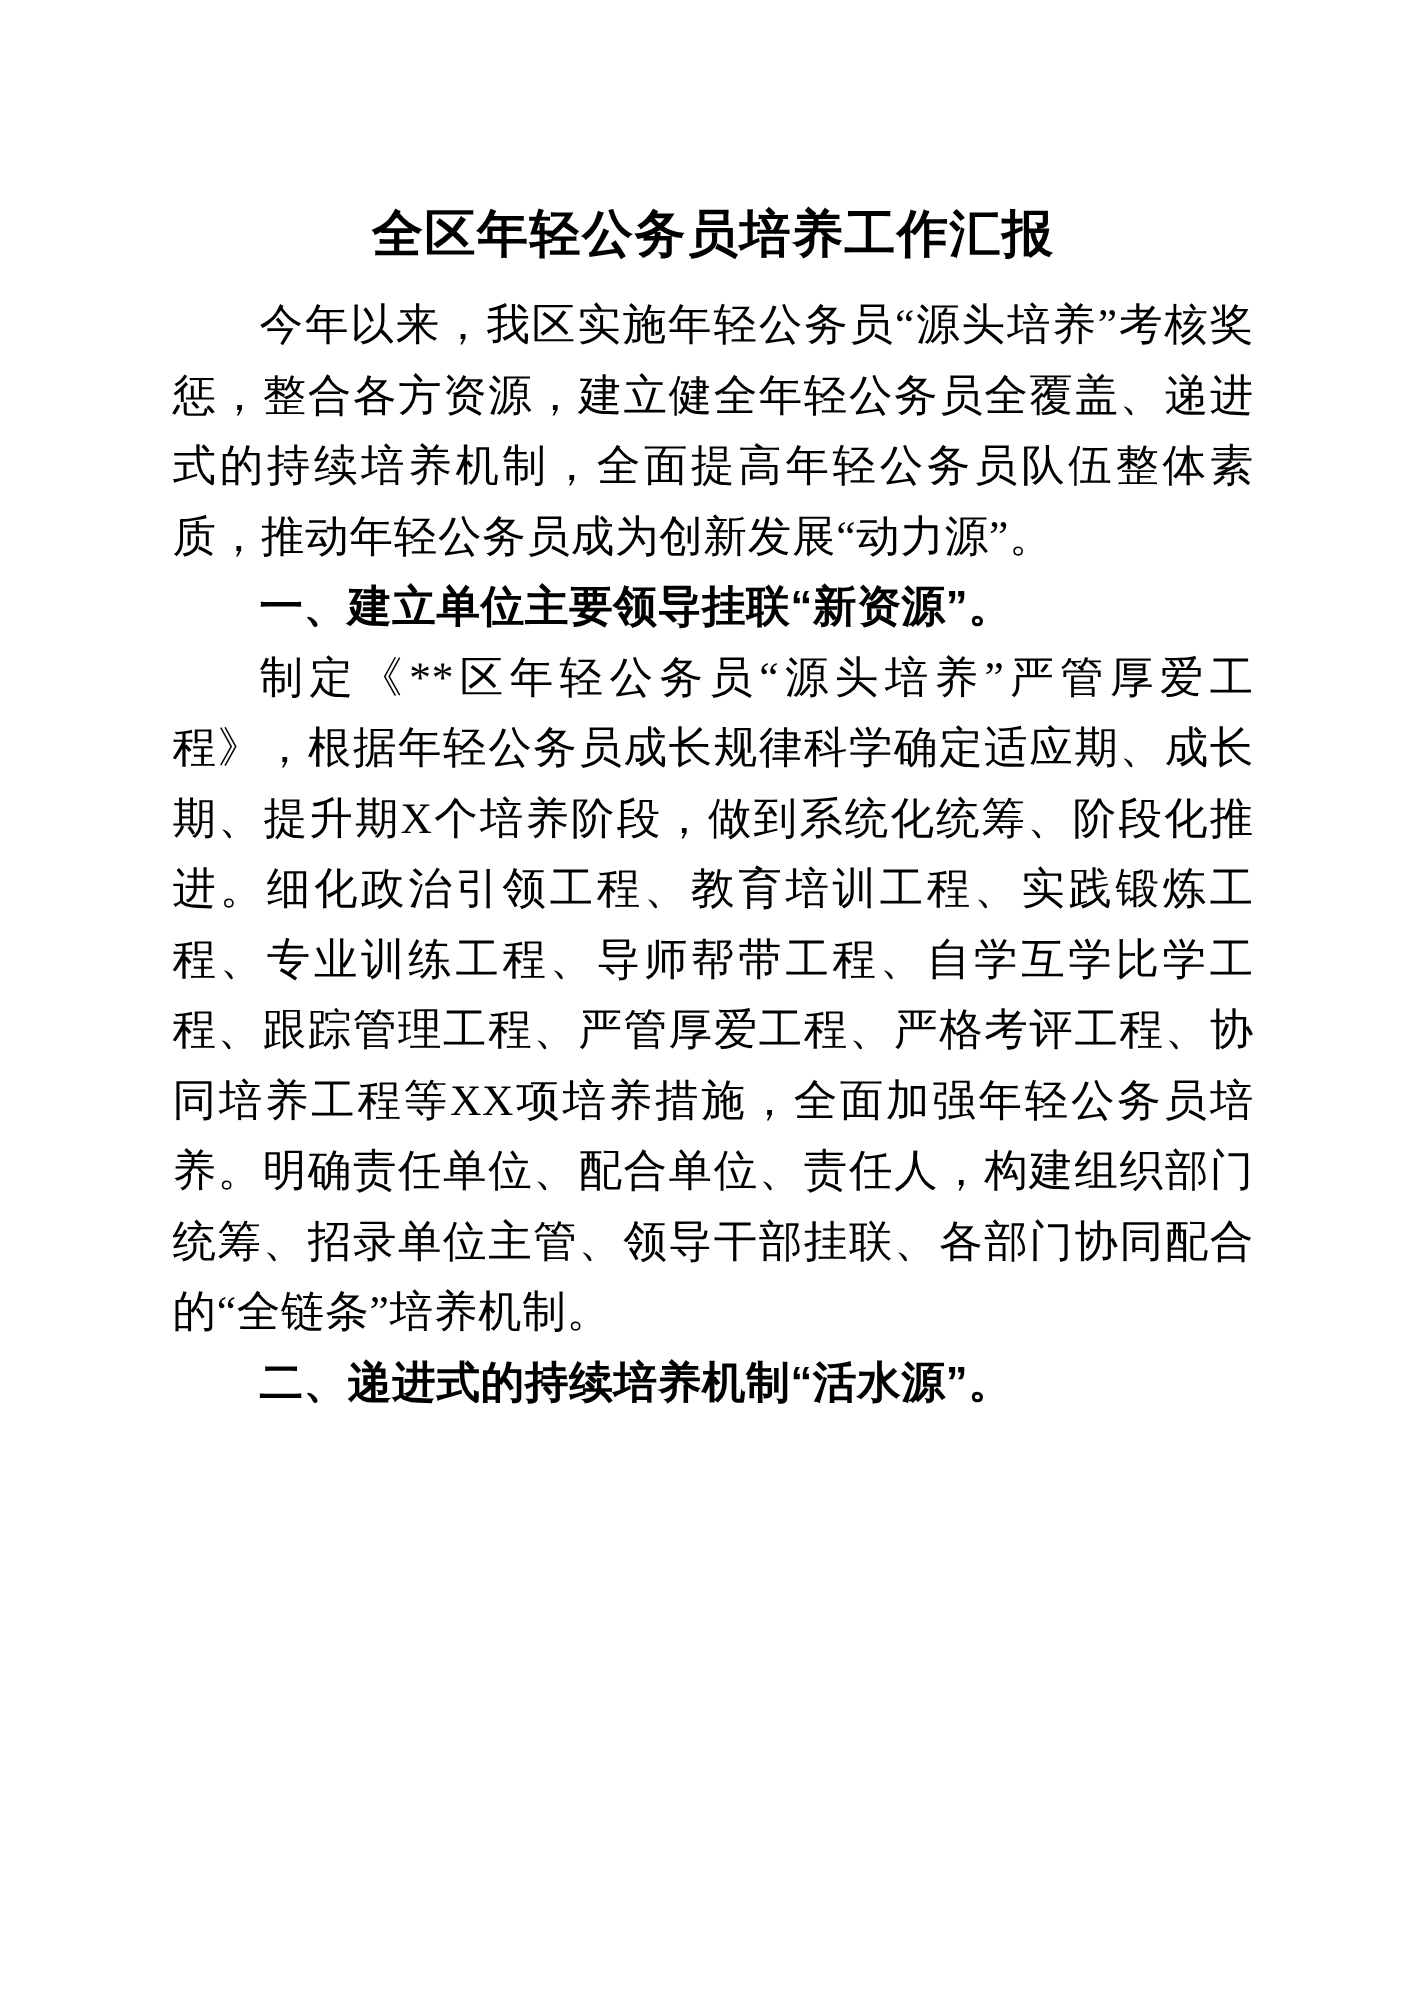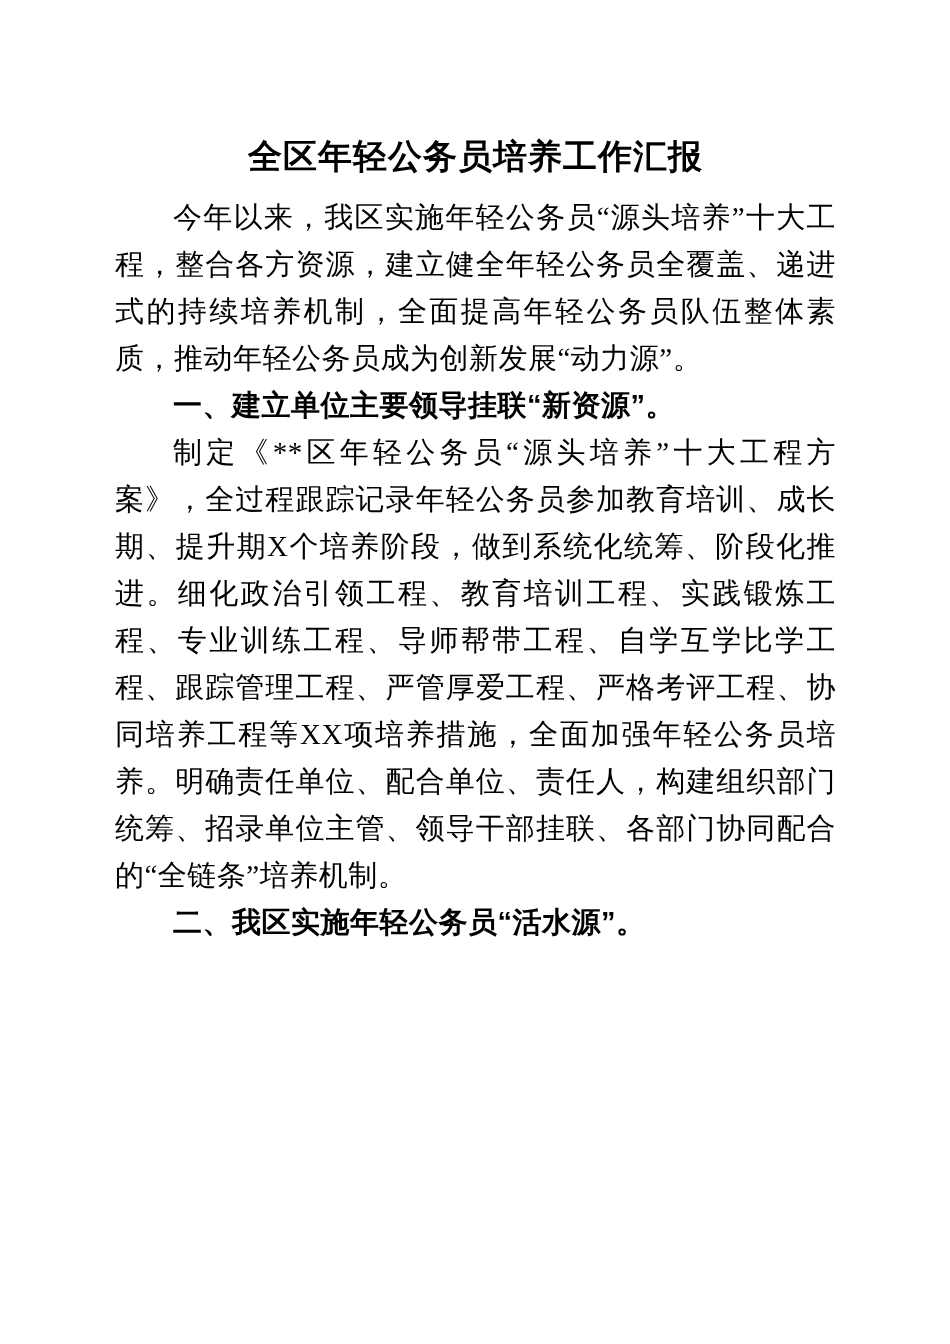--- a/index.html
+++ b/index.html
@@ -43,21 +43,21 @@
     font-weight: bold;
     letter-spacing: 0.5px;
   }
 </style>
 </head>
 <body>
 
 <div class="page">
   <h1 class="doc-title">全区年轻公务员培养工作汇报</h1>
 
-  <p class="para">今年以来，我区实施年轻公务员“源头培养”十大工程，整合各方资源，建立健全年轻公务员全覆盖、递进式的持续培养机制，全面提高年轻公务员队伍整体素质，推动年轻公务员成为创新发展“动力源”。</p>
+  <p class="para">今年以来，我区实施年轻公务员“源头培养”考核奖惩，整合各方资源，建立健全年轻公务员全覆盖、递进式的持续培养机制，全面提高年轻公务员队伍整体素质，推动年轻公务员成为创新发展“动力源”。</p>
 
   <p class="para heading">一、建立单位主要领导挂联“新资源”。</p>
 
-  <p class="para">制定《**区年轻公务员“源头培养”十大工程方案》，全过程跟踪记录年轻公务员参加教育培训、成长期、提升期X个培养阶段，做到系统化统筹、阶段化推进。细化政治引领工程、教育培训工程、实践锻炼工程、专业训练工程、导师帮带工程、自学互学比学工程、跟踪管理工程、严管厚爱工程、严格考评工程、协同培养工程等XX项培养措施，全面加强年轻公务员培养。明确责任单位、配合单位、责任人，构建组织部门统筹、招录单位主管、领导干部挂联、各部门协同配合的“全链条”培养机制。</p>
+  <p class="para">制定《**区年轻公务员“源头培养”严管厚爱工程》，根据年轻公务员成长规律科学确定适应期、成长期、提升期X个培养阶段，做到系统化统筹、阶段化推进。细化政治引领工程、教育培训工程、实践锻炼工程、专业训练工程、导师帮带工程、自学互学比学工程、跟踪管理工程、严管厚爱工程、严格考评工程、协同培养工程等XX项培养措施，全面加强年轻公务员培养。明确责任单位、配合单位、责任人，构建组织部门统筹、招录单位主管、领导干部挂联、各部门协同配合的“全链条”培养机制。</p>
 
-  <p class="para heading">二、我区实施年轻公务员“活水源”。</p>
+  <p class="para heading">二、递进式的持续培养机制“活水源”。</p>
 
 </div>
 
 </body></html>

